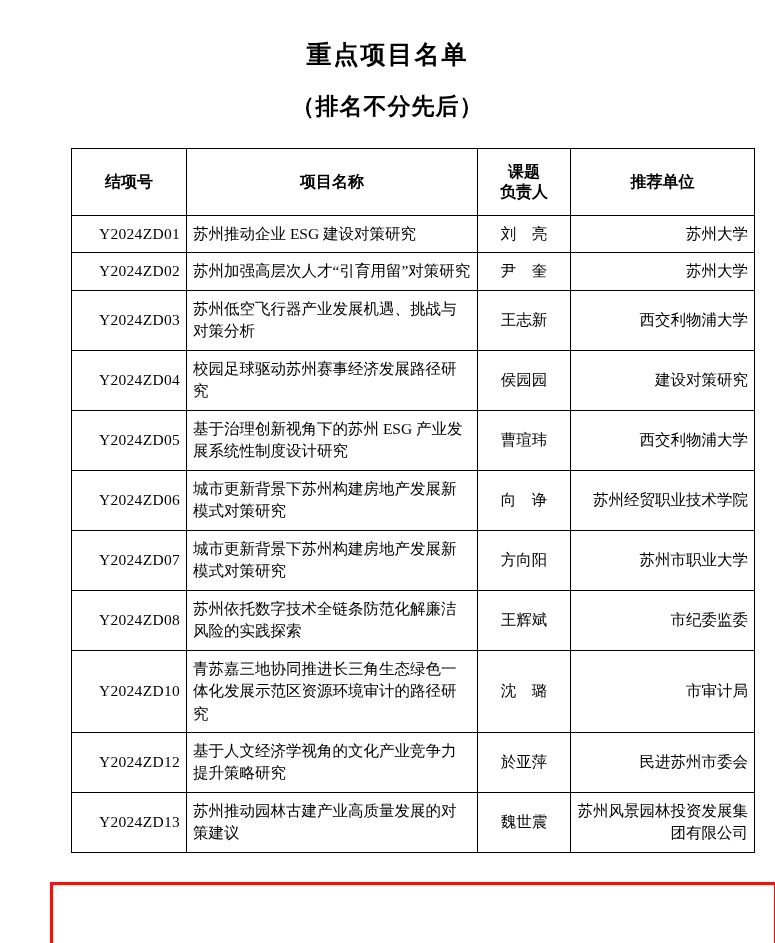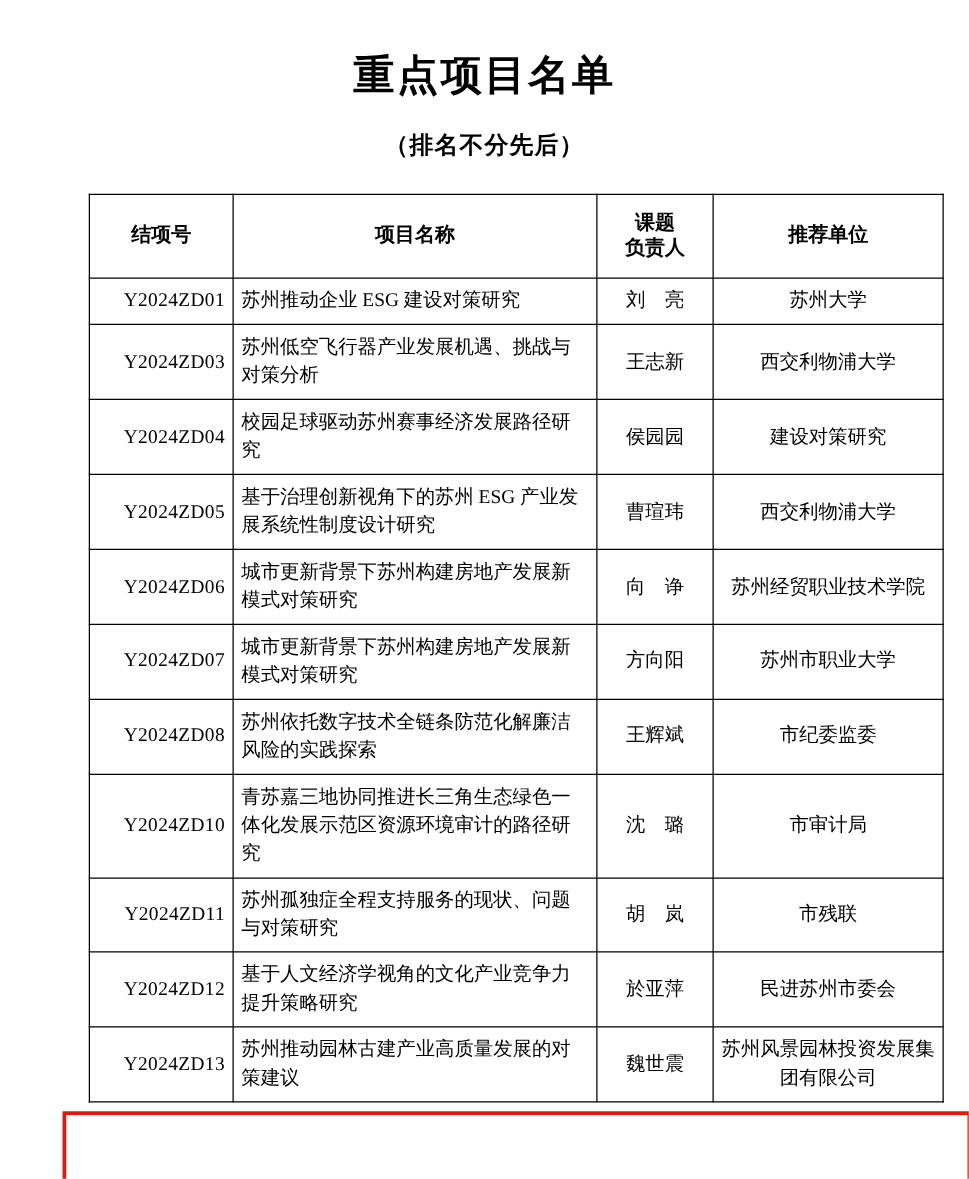--- a/index.html
+++ b/index.html
@@ -17,29 +17,29 @@
   }
   .page {
     width: 775px;
     height: 943px;
     position: relative;
     box-sizing: border-box;
     padding: 0;
   }
   .doc-title {
     text-align: center;
-    font-size: 33px;
+    font-size: 25px;
     font-weight: bold;
     letter-spacing: 2px;
     margin-top: 38px;
     font-family: "Liberation Serif", "DejaVu Serif", serif;
   }
   .doc-subtitle {
     text-align: center;
-    font-size: 19px;
+    font-size: 23px;
     font-weight: bold;
     letter-spacing: 1px;
     margin-top: 20px;
     font-family: "Liberation Serif", "DejaVu Serif", serif;
   }
   .table-wrap {
     margin: 26px auto 0 auto;
     width: 633px;
     position: relative;
   }
@@ -58,21 +58,21 @@
   }
   table.listing thead th {
     text-align: center;
     font-weight: bold;
     height: 52px;
     font-size: 16px;
   }
   .col-id { width: 102px; text-align: right; }
   .col-name { width: 278px; text-align: left; }
   .col-leader { width: 80px; text-align: center; }
-  .col-unit { width: 171px; text-align: center; }
+  .col-unit { width: 171px; text-align: right; }
   td.col-id { letter-spacing: 0.3px; }
   td.col-name { padding-left: 9px; padding-right: 6px; }
   .highlight-box {
     position: absolute;
     border: 3px solid #e8160f;
     box-sizing: border-box;
     pointer-events: none;
   }
   .th-stack {
     display: block;
@@ -98,20 +98,26 @@
             <span class="th-stack">负责人</span>
           </th>
           <th class="col-unit">推荐单位</th>
         </tr>
       </thead>
       <tbody>
         <tr>
           <td class="col-id">Y2024ZD01</td>
           <td class="col-name">苏州推动企业 ESG 建设对策研究</td>
           <td class="col-leader">刘　亮</td>
+          <td class="col-unit">苏州大学</td>
+        </tr>
+        <tr>
+          <td class="col-id">Y2024ZD02</td>
+          <td class="col-name">苏州加强高层次人才“引育用留”对策研究</td>
+          <td class="col-leader">尹　奎</td>
           <td class="col-unit">苏州大学</td>
         </tr>
         <tr>
           <td class="col-id">Y2024ZD03</td>
           <td class="col-name">苏州低空飞行器产业发展机遇、挑战与对策分析</td>
           <td class="col-leader">王志新</td>
           <td class="col-unit">西交利物浦大学</td>
         </tr>
         <tr>
           <td class="col-id">Y2024ZD04</td>
@@ -143,26 +149,20 @@
           <td class="col-leader">王辉斌</td>
           <td class="col-unit">市纪委监委</td>
         </tr>
         <tr>
           <td class="col-id">Y2024ZD10</td>
           <td class="col-name">青苏嘉三地协同推进长三角生态绿色一体化发展示范区资源环境审计的路径研究</td>
           <td class="col-leader">沈　璐</td>
           <td class="col-unit">市审计局</td>
         </tr>
         <tr>
-          <td class="col-id">Y2024ZD11</td>
-          <td class="col-name">苏州孤独症全程支持服务的现状、问题与对策研究</td>
-          <td class="col-leader">胡　岚</td>
-          <td class="col-unit">市残联</td>
-        </tr>
-        <tr>
           <td class="col-id">Y2024ZD12</td>
           <td class="col-name">基于人文经济学视角的文化产业竞争力提升策略研究</td>
           <td class="col-leader">於亚萍</td>
           <td class="col-unit">民进苏州市委会</td>
         </tr>
         <tr>
           <td class="col-id">Y2024ZD13</td>
           <td class="col-name">苏州推动园林古建产业高质量发展的对策建议</td>
           <td class="col-leader">魏世震</td>
           <td class="col-unit">苏州风景园林投资发展集团有限公司</td>

